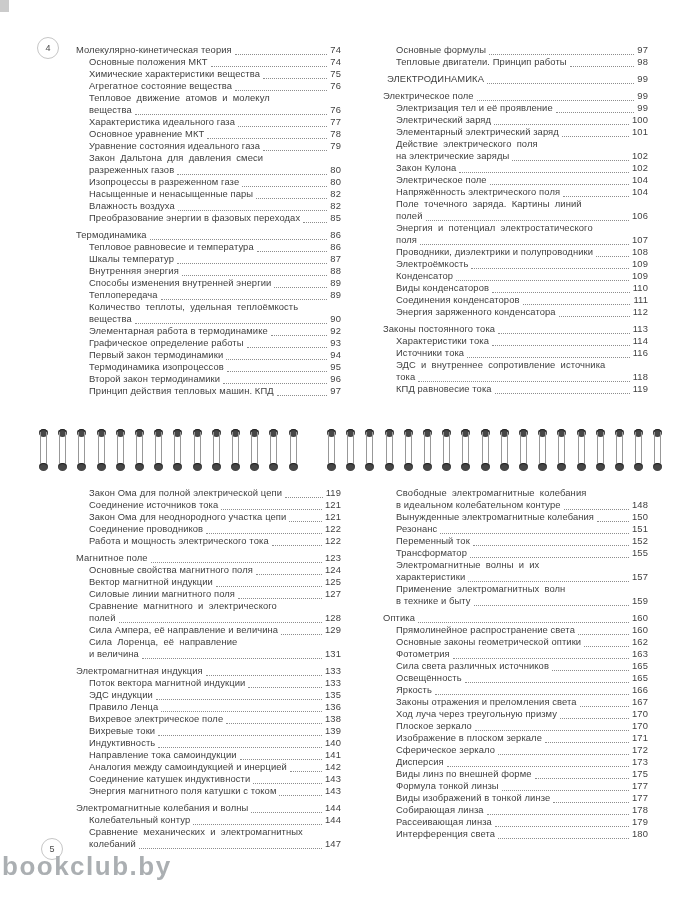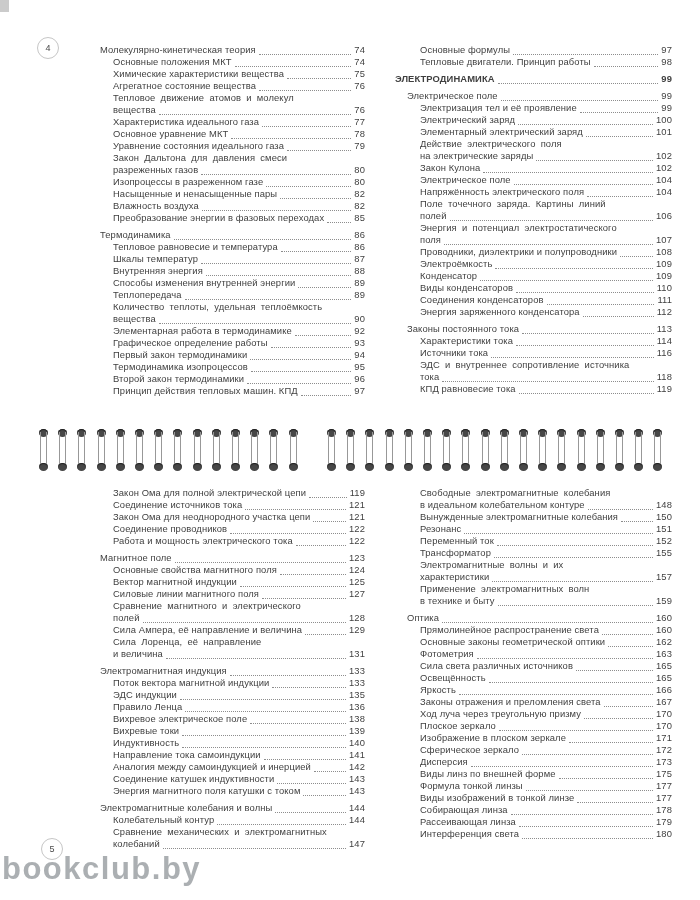--- a/index.html
+++ b/index.html
@@ -4,46 +4,46 @@
 <style>
   html,body{margin:0;padding:0;}
   body{width:700px;height:900px;background:#ffffff;font-family:"Liberation Sans",sans-serif;}
   .sheet{position:relative;width:700px;height:900px;overflow:hidden;background:#fff;color:#3f3f3f;}
   .corner{position:absolute;left:0;top:0;width:9px;height:12px;background:#cbcbcb;}
 
   .page{position:relative;box-sizing:border-box;}
   .page-top{height:420px;padding-top:44px;}
   .page-bottom{height:420px;padding-top:7px;}
 
-  .cols{display:flex;gap:30px;padding-left:88px;}
+  .cols{display:flex;gap:30px;padding-left:64px;}
   .col{width:277px;flex:none;}
 
   .row{display:flex;align-items:flex-end;line-height:12px;font-size:9.4px;letter-spacing:0.1px;color:#3f3f3f;}
-  .l0{margin-left:0;font-weight:bold;}
+  .l0{margin-left:16px;}
   .l1{margin-left:12px;}
   .l2{margin-left:25px;}
   .g{margin-top:5px;}
   .t{flex:0 1 auto;white-space:nowrap;}
   .nop .t{word-spacing:2.5px;}
   .dots{flex:1 1 8px;min-width:6px;margin:0 3px 1.5px 3px;border-bottom:1.5px dotted #8d8d8d;}
   .p{flex:none;white-space:nowrap;}
 
   .badge{position:absolute;width:22px;height:22px;border:1px solid #c6c6c6;border-radius:50%;background:#fff;
          display:flex;align-items:center;justify-content:center;font-size:9px;color:#4a4a4a;box-sizing:border-box;}
   .badge-top{left:37px;top:37px;}
   .badge-bottom{left:41px;top:358px;}
 
   .binding{position:relative;height:60px;background:#fff;}
   .ring{position:absolute;top:9px;width:11px;height:42px;}
   .stem{position:absolute;left:2px;top:3px;bottom:3px;width:5px;
         border-left:1.6px solid #989898;border-right:1.6px solid #989898;}
   .knob{position:absolute;left:1px;width:9px;height:8px;border-radius:50%;background:#474747;box-shadow:inset 0 1px 1px #1f1f1f;}
   .kt{top:0;} .kb{bottom:0;}
 
-  .watermark{position:absolute;left:2px;top:371px;font-size:31px;font-weight:bold;letter-spacing:1.5px;
+  .watermark{position:absolute;left:2px;top:371px;font-size:26px;font-weight:bold;letter-spacing:1.5px;
              color:rgba(148,153,156,0.78);text-shadow:0 1px 0 rgba(255,255,255,0.9);}
 </style>
 </head>
 <body>
 
 <div class="sheet">
   <div class="corner"></div>
 
   <section class="page page-top">
     <div class="badge badge-top">

